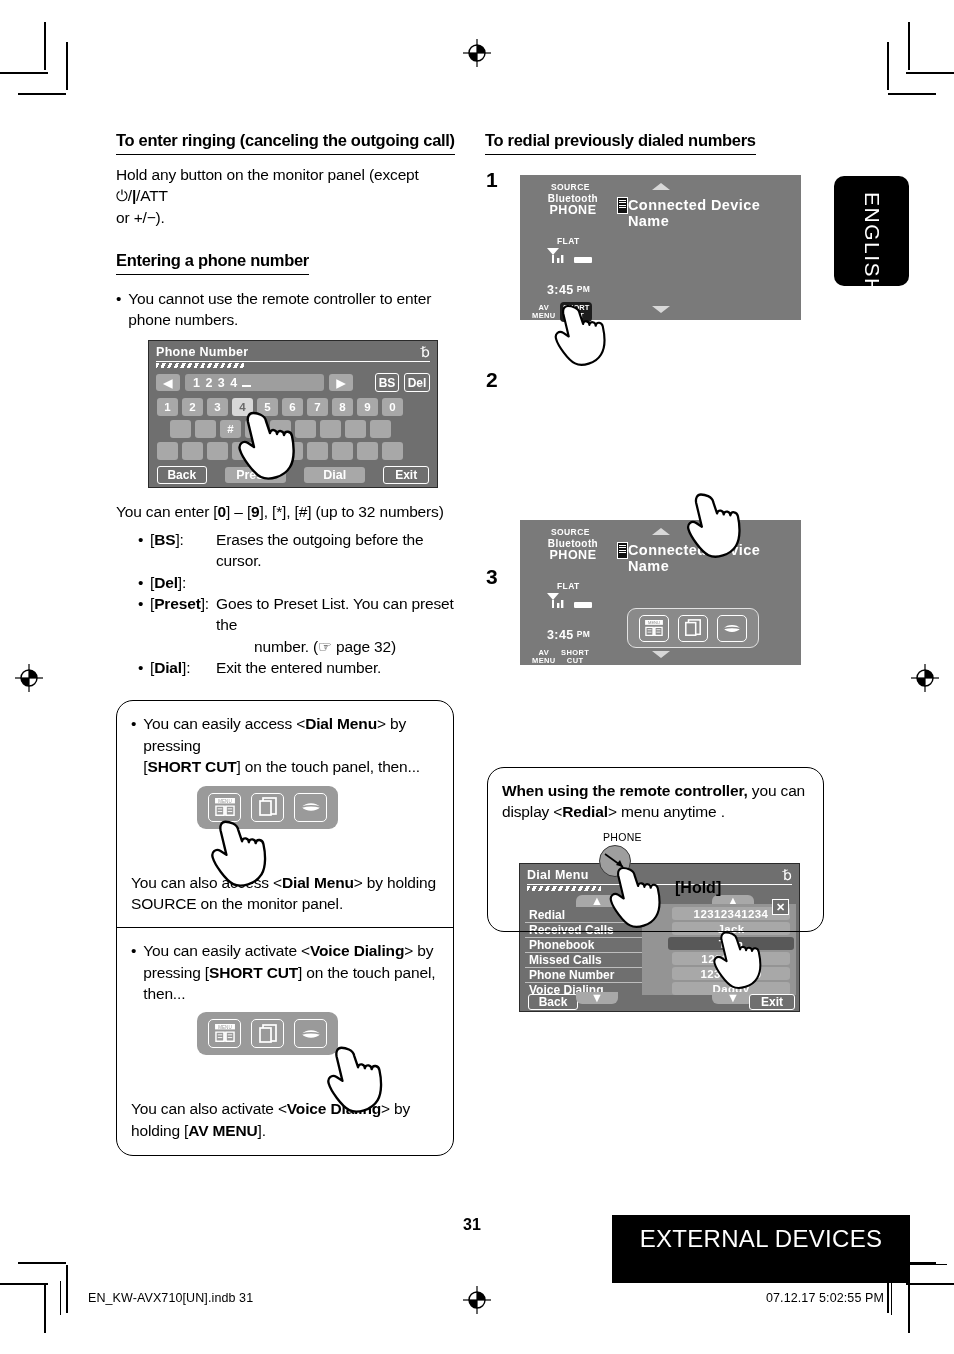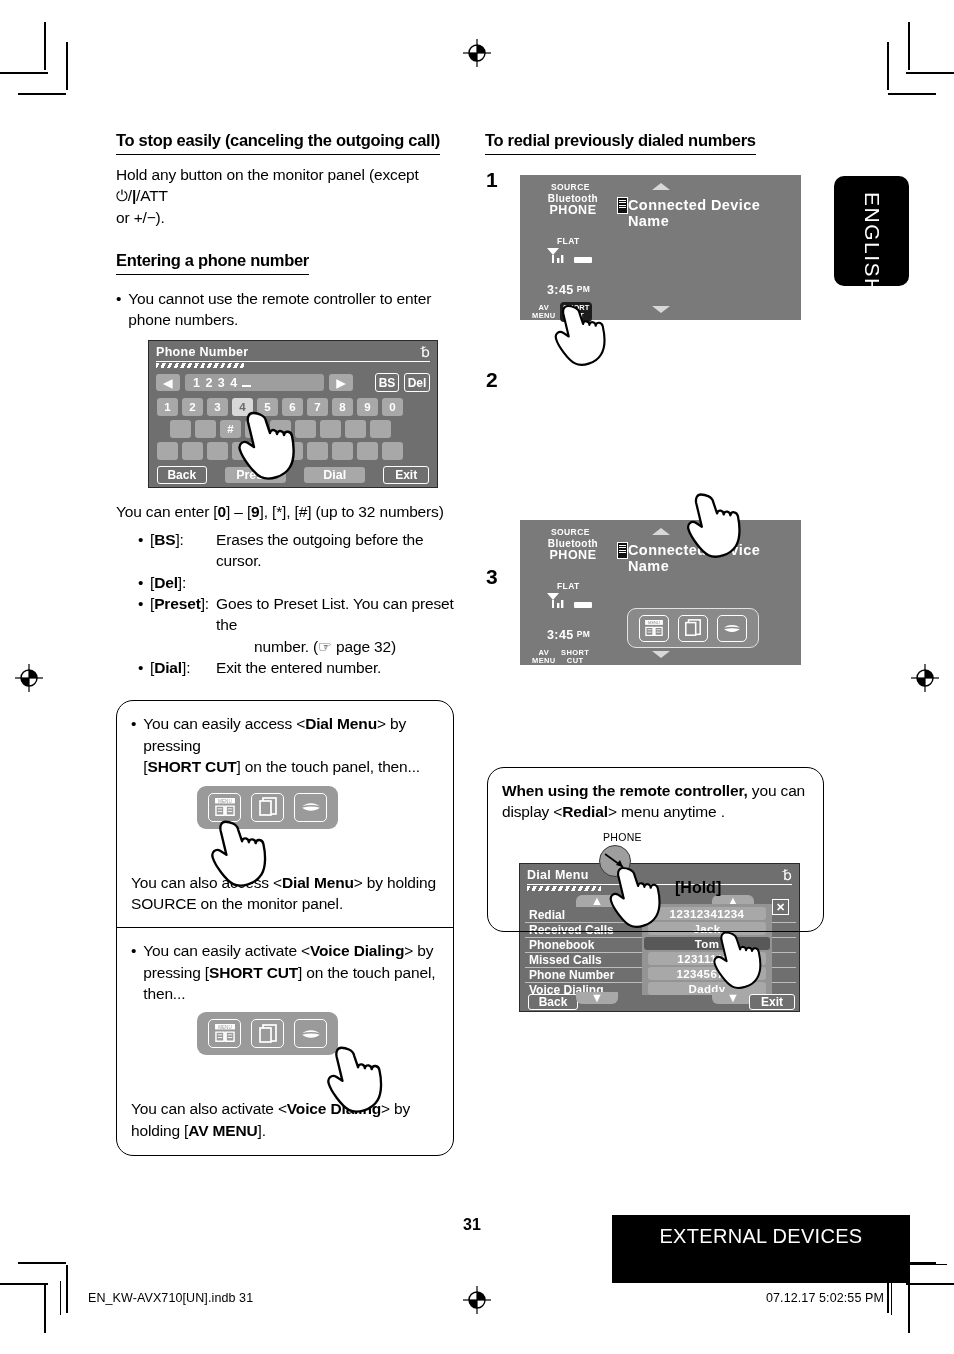--- a/index.html
+++ b/index.html
@@ -80,37 +80,37 @@
   .btn-o{border:1.6px solid #fff;border-radius:3px;color:#fff;font-weight:bold;font-size:12px;
        display:flex;align-items:center;justify-content:center;background:#6f6f6f;}
   .btn-f{background:#a8a8a8;border-radius:3px;color:#fff;font-weight:bold;font-size:12.5px;
        display:flex;align-items:center;justify-content:center;}
   .numfield{background:#9e9e9e;border-radius:3px;color:#fff;font-weight:bold;font-size:12.5px;
        display:flex;align-items:center;padding-left:8px;letter-spacing:1px;}
   .bt-glyph{color:#fff;font-size:14px;}
 
   .dm-item{background:#6f6f6f;color:#fff;font-weight:bold;font-size:12px;border-bottom:1.2px solid #bdbdbd;
        display:flex;align-items:center;padding-left:4px;}
-  .dm-ovl{position:absolute;background:#949494;}
+  .dm-ovl{position:absolute;background:#949494;padding-left:24px;}
   .dm-row{background:#a8a8a8;border-radius:3px;color:#fff;font-weight:bold;font-size:11.5px;
        display:flex;align-items:center;justify-content:center;letter-spacing:0.4px;}
   .dm-row.sel{background:#585858;}
 
   
   .hand{position:absolute;pointer-events:none;}
 
   
   .engtab{position:absolute;background:#000;border-radius:10px;}
   .engtab span{position:absolute;color:#fff;font-size:21px;letter-spacing:1.5px;
     transform:rotate(90deg);transform-origin:left top;white-space:nowrap;}
 
   
   .pagenum{position:absolute;font-size:16px;}
   .footbar{position:absolute;background:#000;color:#fff;display:flex;align-items:flex-start;justify-content:center;}
-  .footbar span{font-size:20px;letter-spacing:0.3px;padding-top:10px;}
+  .footbar span{font-size:24px;letter-spacing:0.3px;padding-top:10px;}
   .indbtxt{position:absolute;font-size:12.5px;letter-spacing:0.1px;}
   .stamp{position:absolute;font-size:12.5px;letter-spacing:0.1px;}
   .stepnum{position:absolute;font-weight:bold;font-size:21px;}
 </style>
 </head>
 <body>
 
 <div class="page">
 
   <div class="mark" style="left:44px;top:22px;width:1.5px;height:48px;"></div>
@@ -169,21 +169,21 @@
       <line x1="1" y1="15" x2="29" y2="15" stroke="#000" stroke-width="1.2"></line>
     </svg>
   </div>
 
   <div class="engtab" style="left:834px;top:176px;width:75px;height:110px;">
     <span style="left:50px;top:16px;">ENGLISH</span>
   </div>
 
   <div class="col-left">
 
-    <h2 class="sec">To stop easily (canceling the outgoing call)</h2>
+    <h2 class="sec">To enter ringing (canceling the outgoing call)</h2>
 
     <p class="body-t">
       <span>Hold any button on the monitor panel (except </span><span style="font-size:15px;">⏻</span><span>/</span><span style="font-weight:bold;">|</span><span>/ATT</span><br>
       <span>or +/−).</span>
     </p>
 
     <div style="height:16px;"></div>
 
     <h2 class="sec">Entering a phone number</h2>
 

